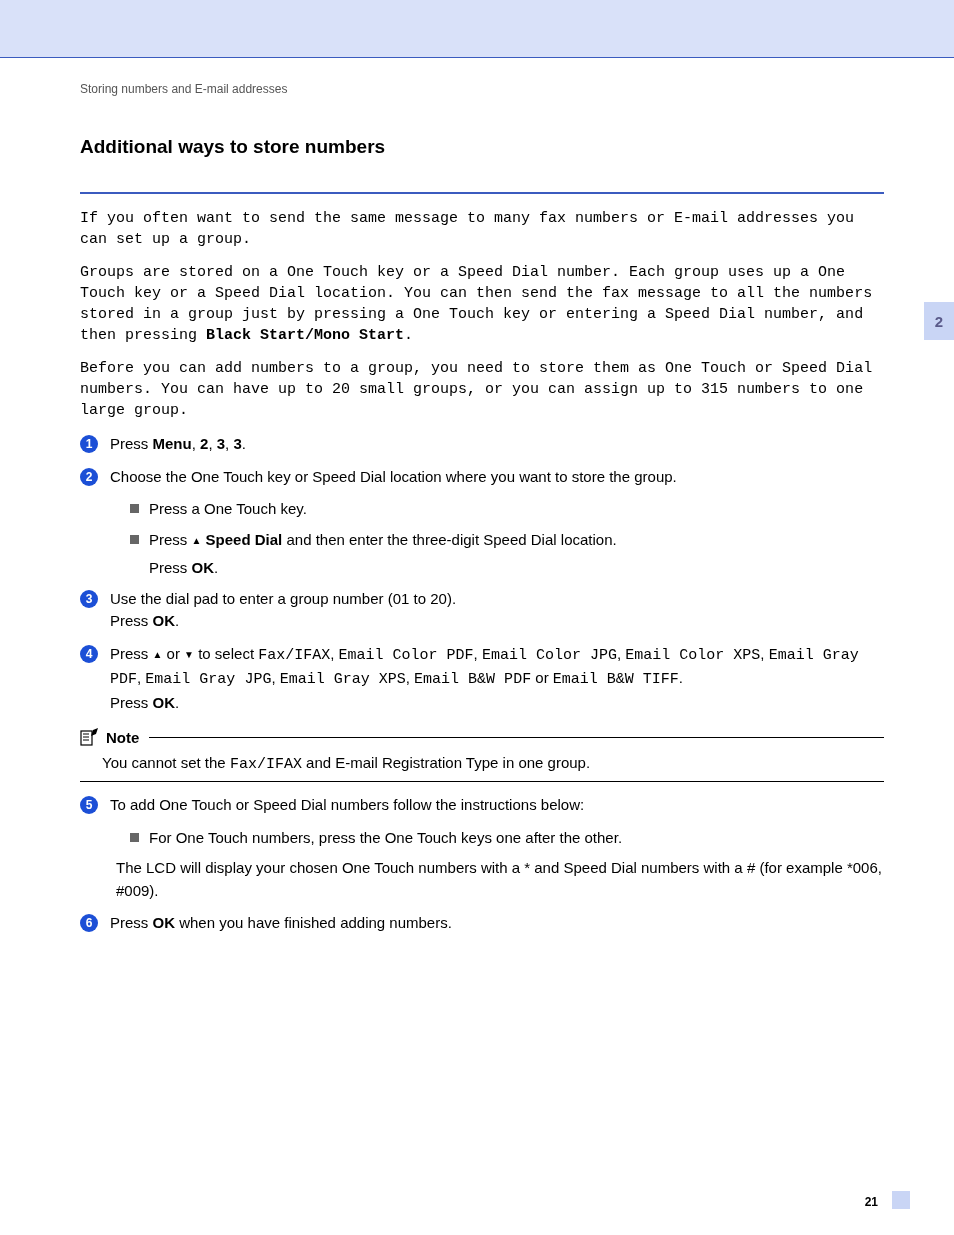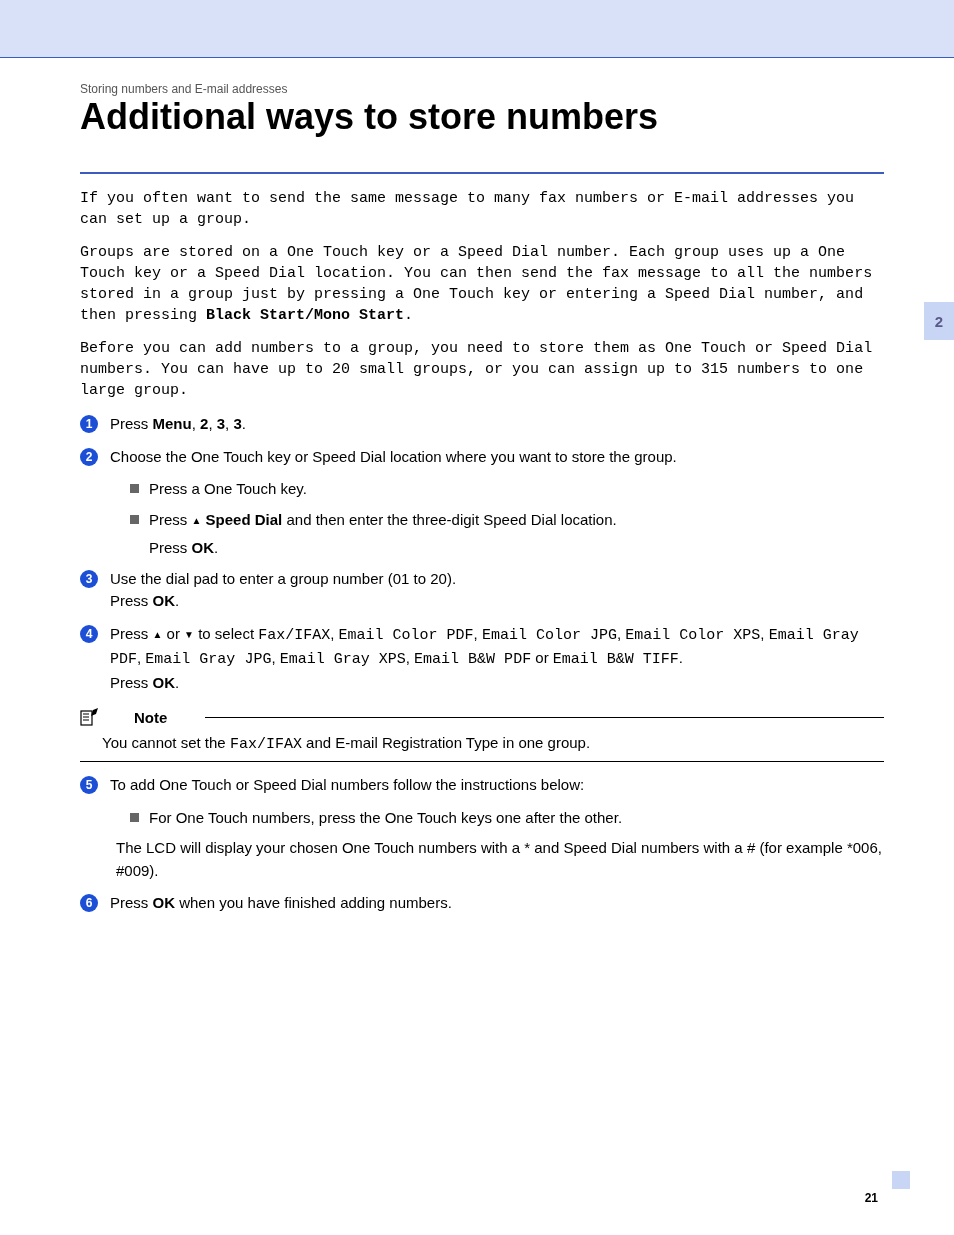--- a/index.html
+++ b/index.html
@@ -17,23 +17,24 @@
     background: #d9e1f9;
     border-bottom: 1.5px solid #3b5bbf;
   }
   .page {
     padding: 24px 70px 40px 80px;
     position: relative;
   }
   .header-text {
     font-size: 12px;
     color: #555;
+    margin-bottom: 40px;
   }
   h1 {
-    font-size: 36px;
+    font-size: 19px;
     font-weight: bold;
     margin: 0 0 34px 0;
   }
   h2 {
     font-size: 19px;
     font-weight: bold;
     margin: 0 0 6px 0;
   }
   .h2-rule {
     border: none;
@@ -94,21 +95,20 @@
   }
   .mono {
     font-family: "Courier New", monospace;
   }
   .note-block {
     margin: 14px 0 12px 0;
   }
   .note-header {
     display: flex;
     align-items: center;
-    gap: 28px;
   }
   .note-icon {
     width: 20px;
     height: 18px;
     margin-right: 6px;
     flex-shrink: 0;
   }
   .note-title {
     font-weight: bold;
     margin-right: 10px;
@@ -146,21 +146,20 @@
   .page-footer {
     position: relative;
     height: 60px;
   }
   .footer-num {
     position: absolute;
     right: 76px;
     top: 10px;
     font-size: 12px;
     font-weight: bold;
-    margin-top: 16px;
   }
   .footer-block {
     position: absolute;
     right: 44px;
     top: 6px;
     width: 18px;
     height: 18px;
     background: #c9d5f5;
   }
 </style>

